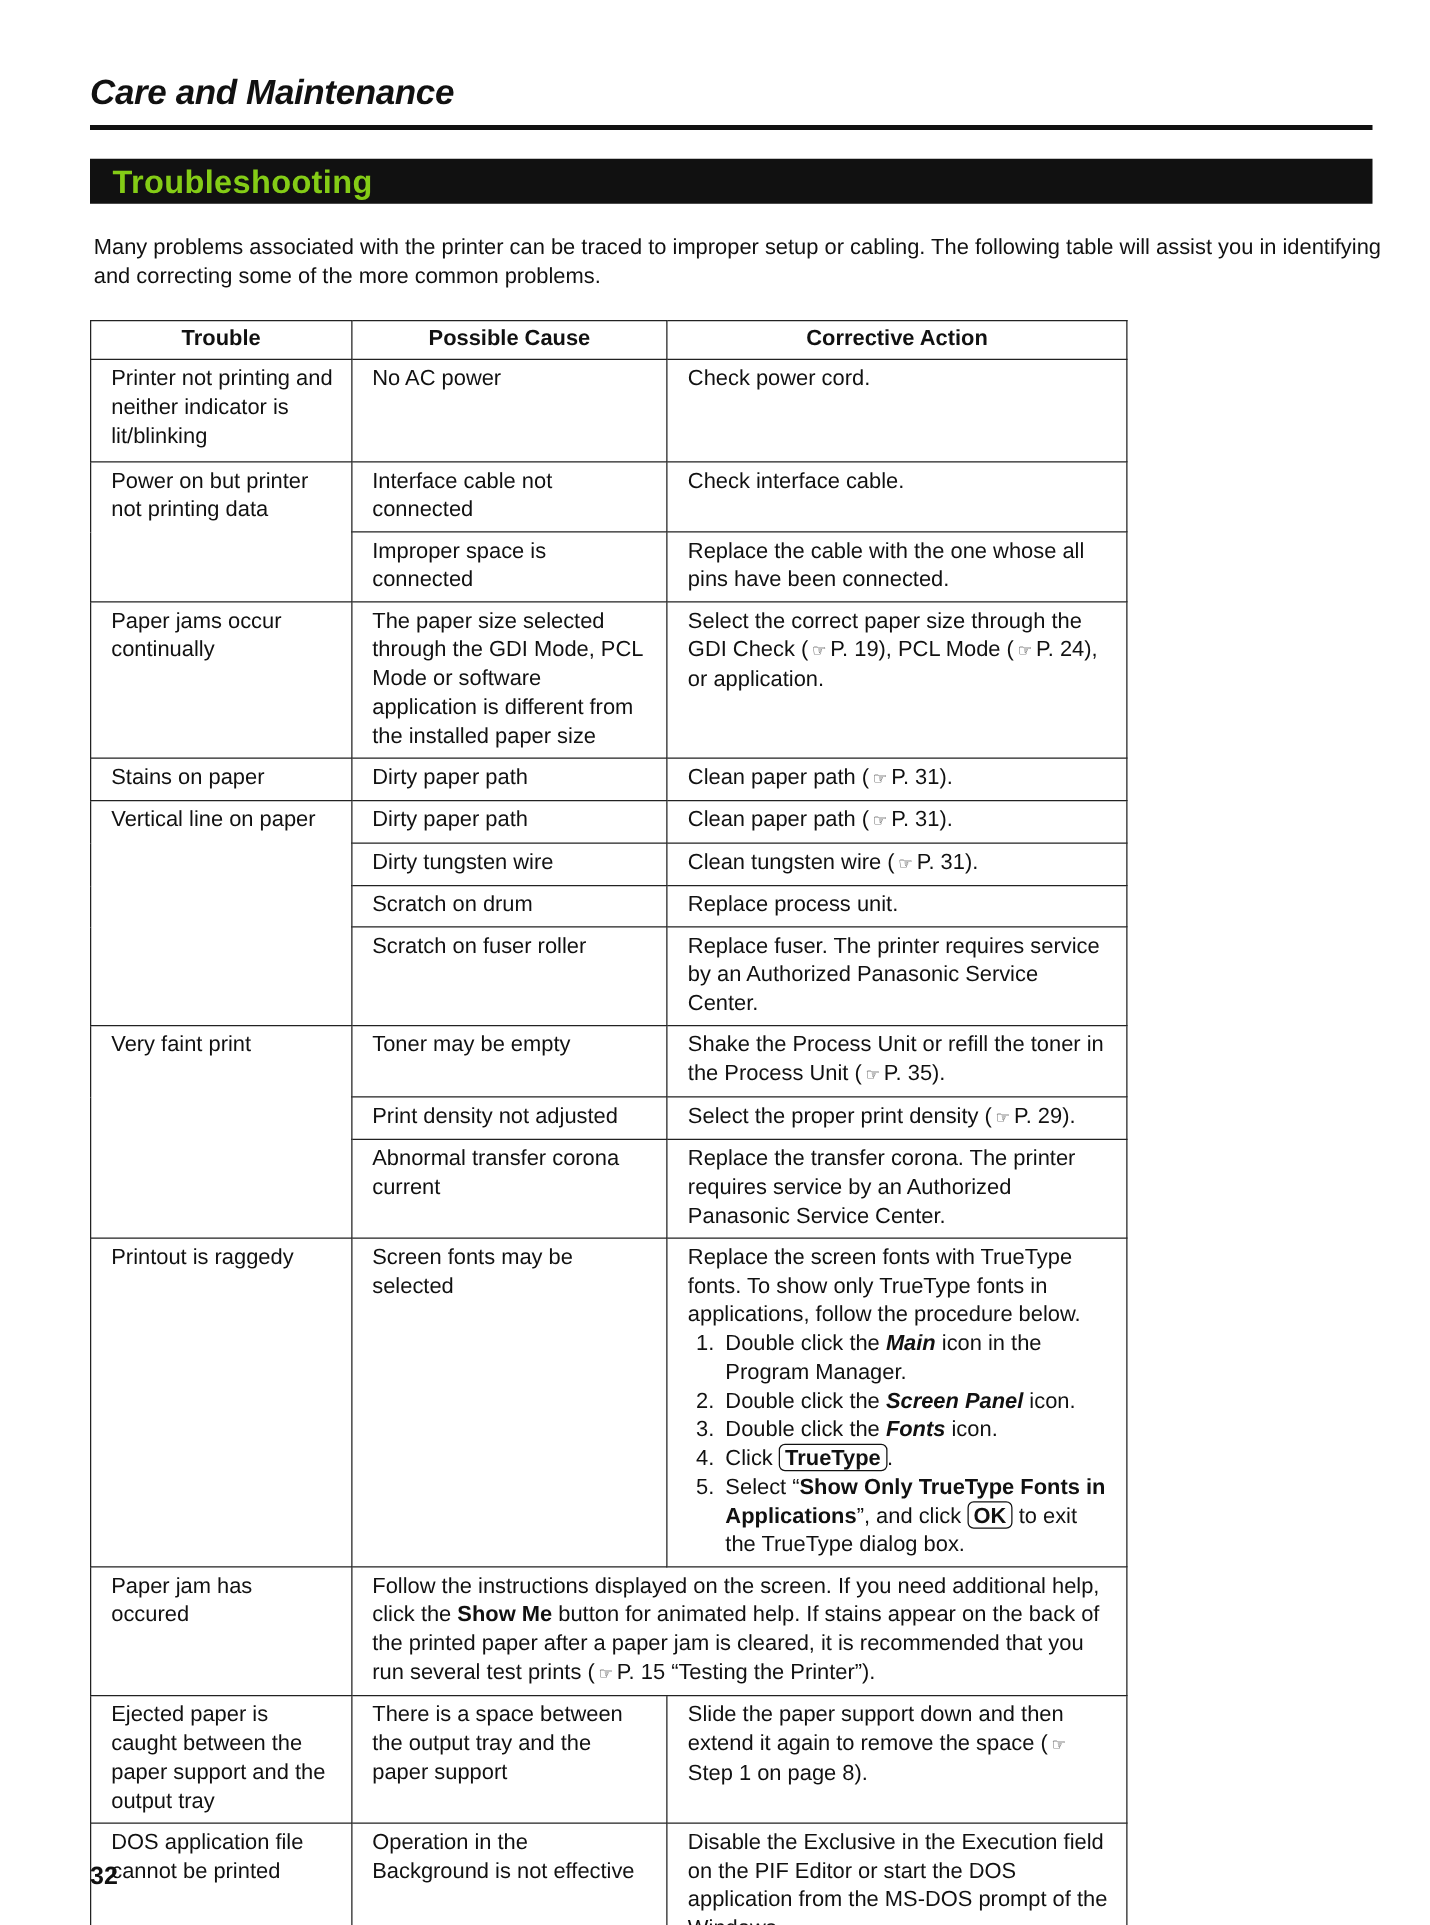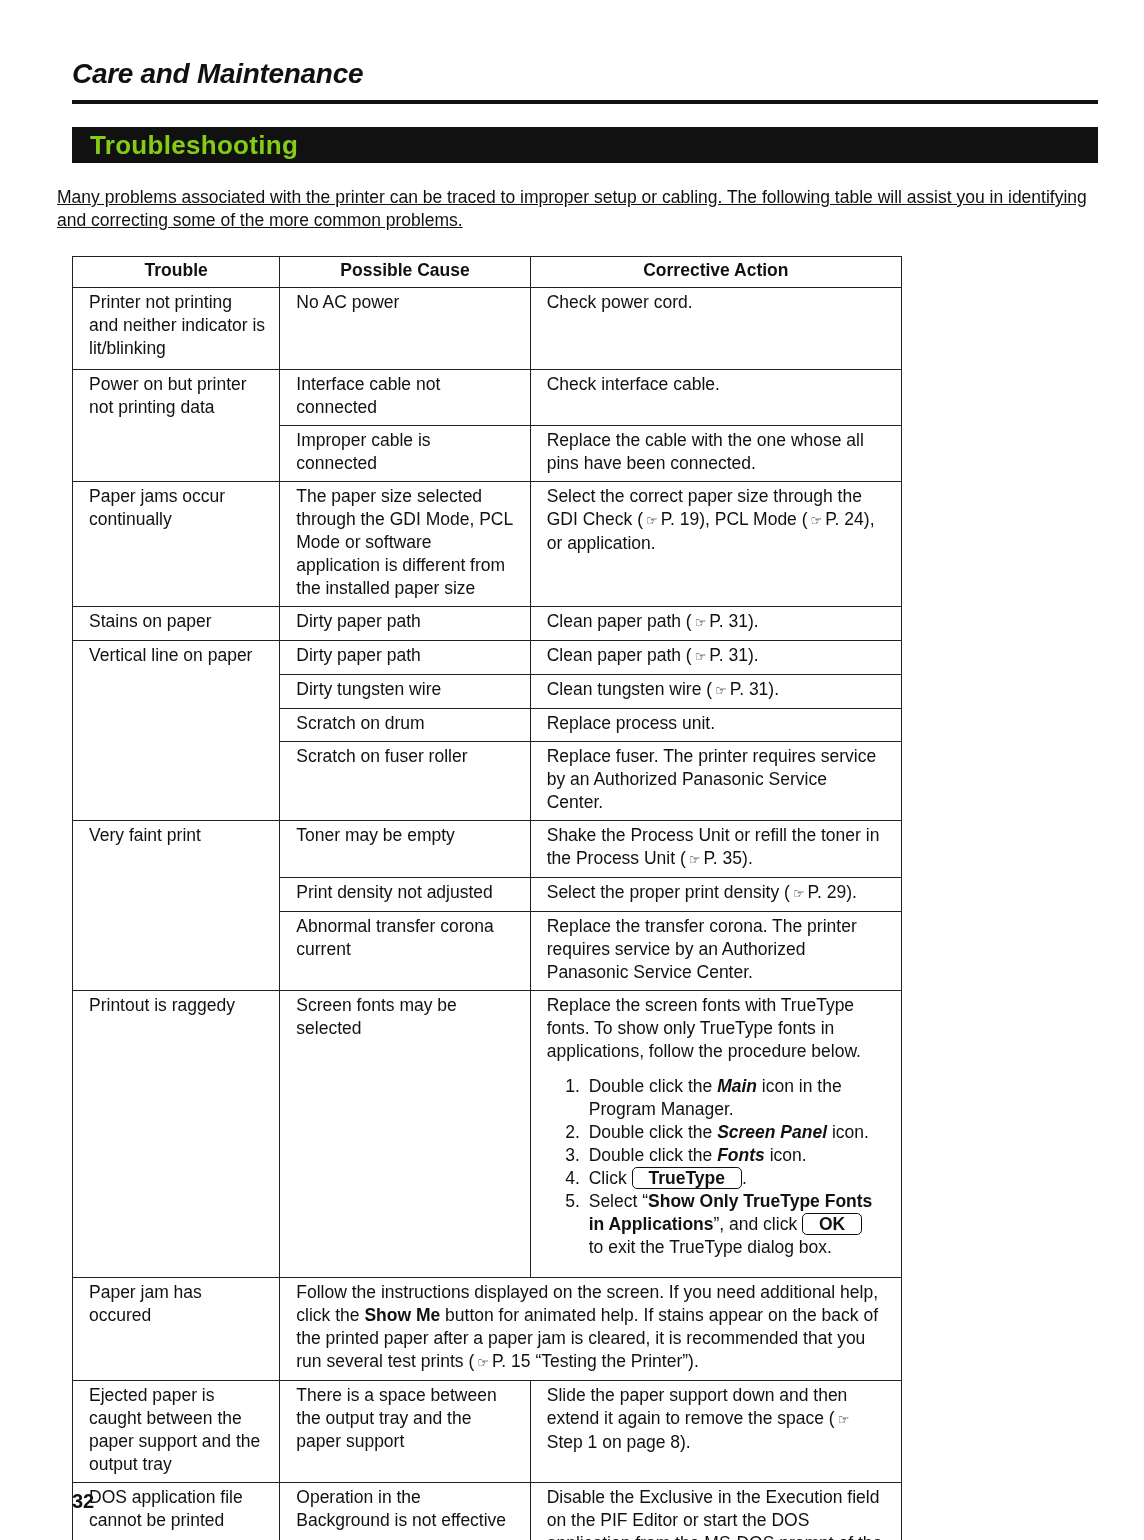--- a/index.html
+++ b/index.html
@@ -1,31 +1,31 @@
 <!DOCTYPE html>
 <html><head>
 <meta charset="utf-8">
 <style>
   html, body { margin:0; padding:0; background:#fff; }
   body { width:1144px; height:1540px; position:relative; font-family:"Liberation Sans", sans-serif; color:#111; }
   .section-title { position:absolute; left:72px; top:58px; font-size:28px; font-weight:bold; font-style:italic; letter-spacing:-0.3px; }
   .rule { position:absolute; left:72px; top:100px; width:1026px; height:4px; background:#111; }
   .banner { position:absolute; left:72px; top:127px; width:1026px; height:36px; background:#111; }
   .banner span { position:absolute; left:18px; top:3px; color:#84cc16; font-size:26px; font-weight:bold; letter-spacing:0.3px; }
-  .intro { position:absolute; left:57px; top:186px; width:1030px; font-size:17.5px; line-height:23px;text-decoration:underline; }
+  .intro { position:absolute; left:75px; top:186px; width:1030px; font-size:17.5px; line-height:23px; }
   table.tbl { position:absolute; left:72px; top:256px; width:830px; border-collapse:collapse; font-size:17.5px; line-height:23px; }
   .tbl th, .tbl td { border:1.5px solid #222; vertical-align:top; text-align:left; }
   .tbl th { text-align:center; font-weight:bold; padding:2px 8px; height:26px; }
   .tbl td { padding:3px 14px 6px 16px; }
   .c1 { width:226px; } .c2 { width:282px; } .c3 { width:420px; }
   .just { text-align:justify; }
   .ptr { font-size:13px; display:inline-block; padding:0 3px; }
-  ol.steps { margin:12px; padding-left:26px; }
+  ol.steps { margin:0; padding-left:26px; }
   ol.steps li { padding-left:4px; }
-  .kbd { border:1.5px solid #111; border-radius:5px; padding:0 16px; font-weight:bold;text-align:right; }
+  .kbd { border:1.5px solid #111; border-radius:5px; padding:0 4px; font-weight:bold;text-align:right; }
   .page-num { position:absolute; left:72px; top:1490px; font-size:20px; font-weight:bold; }
 </style>
 </head>
 <body>
 
 <div class="section-title">Care and Maintenance</div>
 <div class="rule"></div>
 <div class="banner">
     <span>Troubleshooting</span>
   </div>
@@ -42,21 +42,21 @@
     <td style="height:72px">Printer not printing and neither indicator is lit/blinking</td>
     <td>No AC power</td>
     <td>Check power cord.</td>
   </tr>
   <tr>
     <td rowspan="2">Power on but printer not printing data</td>
     <td>Interface cable not connected</td>
     <td>Check interface cable.</td>
   </tr>
   <tr>
-    <td>Improper cable is connected</td>
+    <td>Improper space is connected</td>
     <td class="just">Replace the cable with the one whose all pins have been connected.</td>
   </tr>
   <tr>
     <td>Paper jams occur continually</td>
     <td class="just">The paper size selected through the GDI Mode, PCL Mode or software application is different from the installed paper size</td>
     <td class="just"><span>Select the correct paper size through the GDI Check (</span><span class="ptr">☞</span><span>P. 19), PCL Mode (</span><span class="ptr">☞</span><span>P. 24), or application.</span></td>
   </tr>
   <tr>
     <td>Stains on paper</td>
     <td>Dirty paper path</td>

